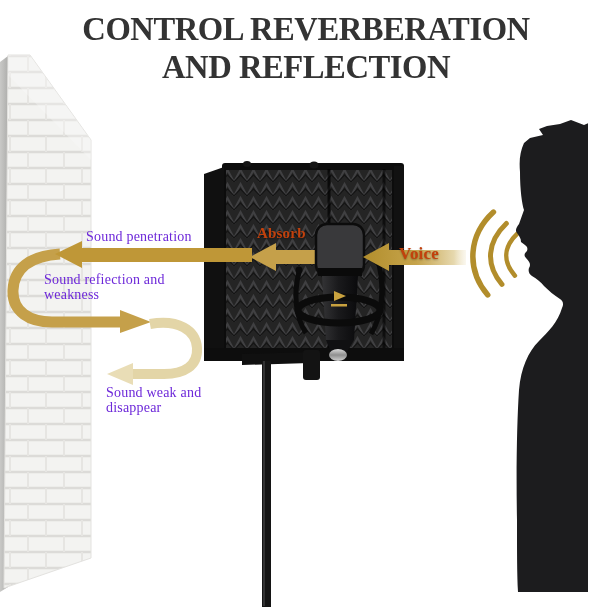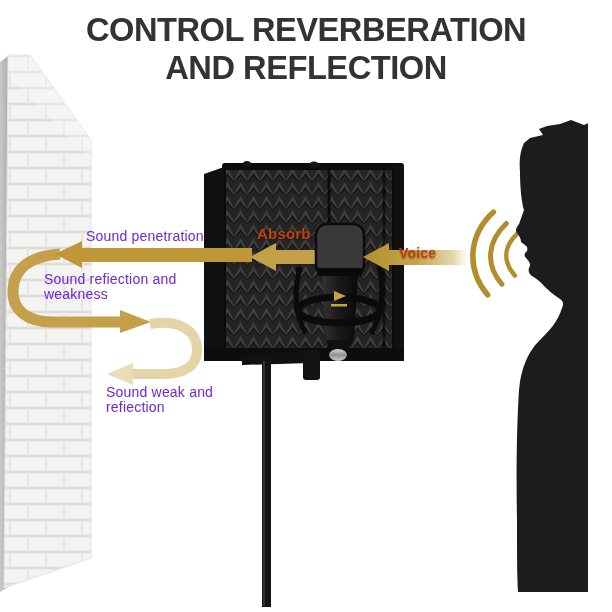--- a/index.html
+++ b/index.html
@@ -1,29 +1,29 @@
 <!DOCTYPE html>
 <html><head>
 <meta charset="utf-8">
 <style>
   html,body{margin:0;padding:0;background:#fff;}
   .canvas{position:relative;width:588px;height:612px;background:#fff;overflow:hidden;
-          font-family:Liberation Sans, sans-serif;}
+          font-family:Liberation Serif, serif;}
   .scene-svg{position:absolute;left:0;top:0;width:612px;height:612px;}
   .title{position:absolute;left:0;top:10px;width:612px;text-align:center;
          color:#333;font-weight:bold;font-size:34px;line-height:38px;
          letter-spacing:-0.5px;transform:scaleX(.96);transform-origin:50% 0;}
   .lbl{position:absolute;color:#6d28d9;font-size:14px;line-height:15px;
        white-space:pre-line;letter-spacing:.2px;}
   .lbl-light{color:#c2410c;font-weight:bold;text-shadow:0 1px 2px rgba(0,0,0,.35);}
   .lbl-pen{left:86px;top:229px;}
   .lbl-ref{left:44px;top:272px;}
   .lbl-weak{left:106px;top:385px;}
   .lbl-absorb{left:257px;top:226px;font-size:15px;}
-  .lbl-voice{left:399px;top:246px;font-size:14px;}
+  .lbl-voice{left:399px;top:246px;font-size:17px;}
 </style>
 </head>
 <body>
 
 <div class="canvas">
 
   <svg class="scene-svg" viewBox="0 0 612 612">
     <defs>
       <pattern id="brick" width="36" height="32" patternUnits="userSpaceOnUse">
         <rect width="36" height="32" fill="#f3f3f1"></rect>
@@ -147,19 +147,19 @@
     <div>CONTROL REVERBERATION</div>
     <div>AND REFLECTION</div>
   </div>
 
   <div class="lbl lbl-pen">Sound penetration</div>
 
   <div class="lbl lbl-ref">Sound refiection and
 weakness</div>
 
   <div class="lbl lbl-weak">Sound weak and
-refiection</div>
+disappear</div>
 
   <div class="lbl lbl-light lbl-absorb">Absorb</div>
 
   <div class="lbl lbl-light lbl-voice">Voice</div>
 
 </div>
 
 </body></html>

